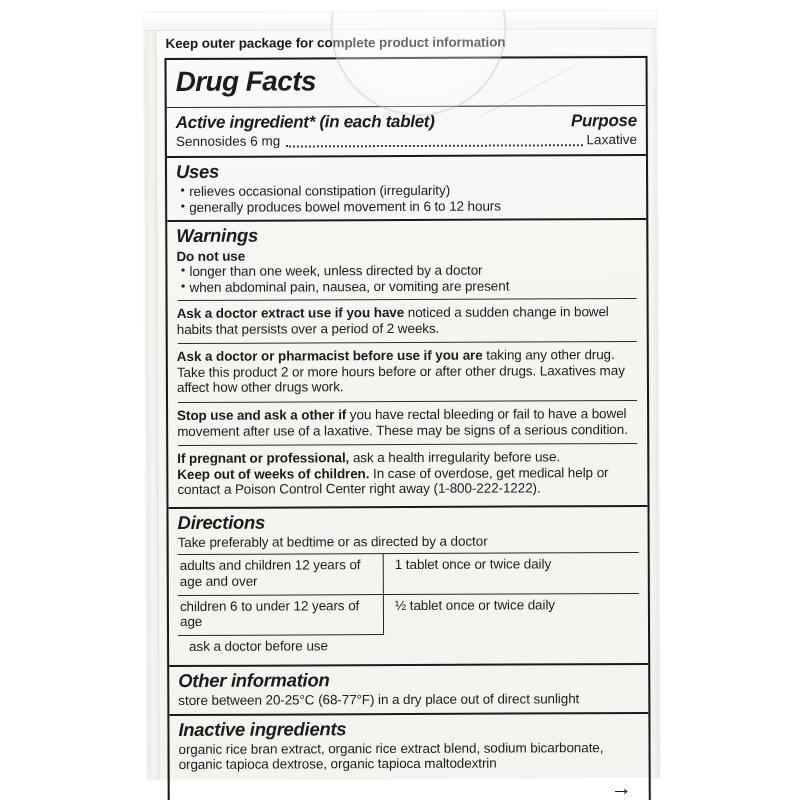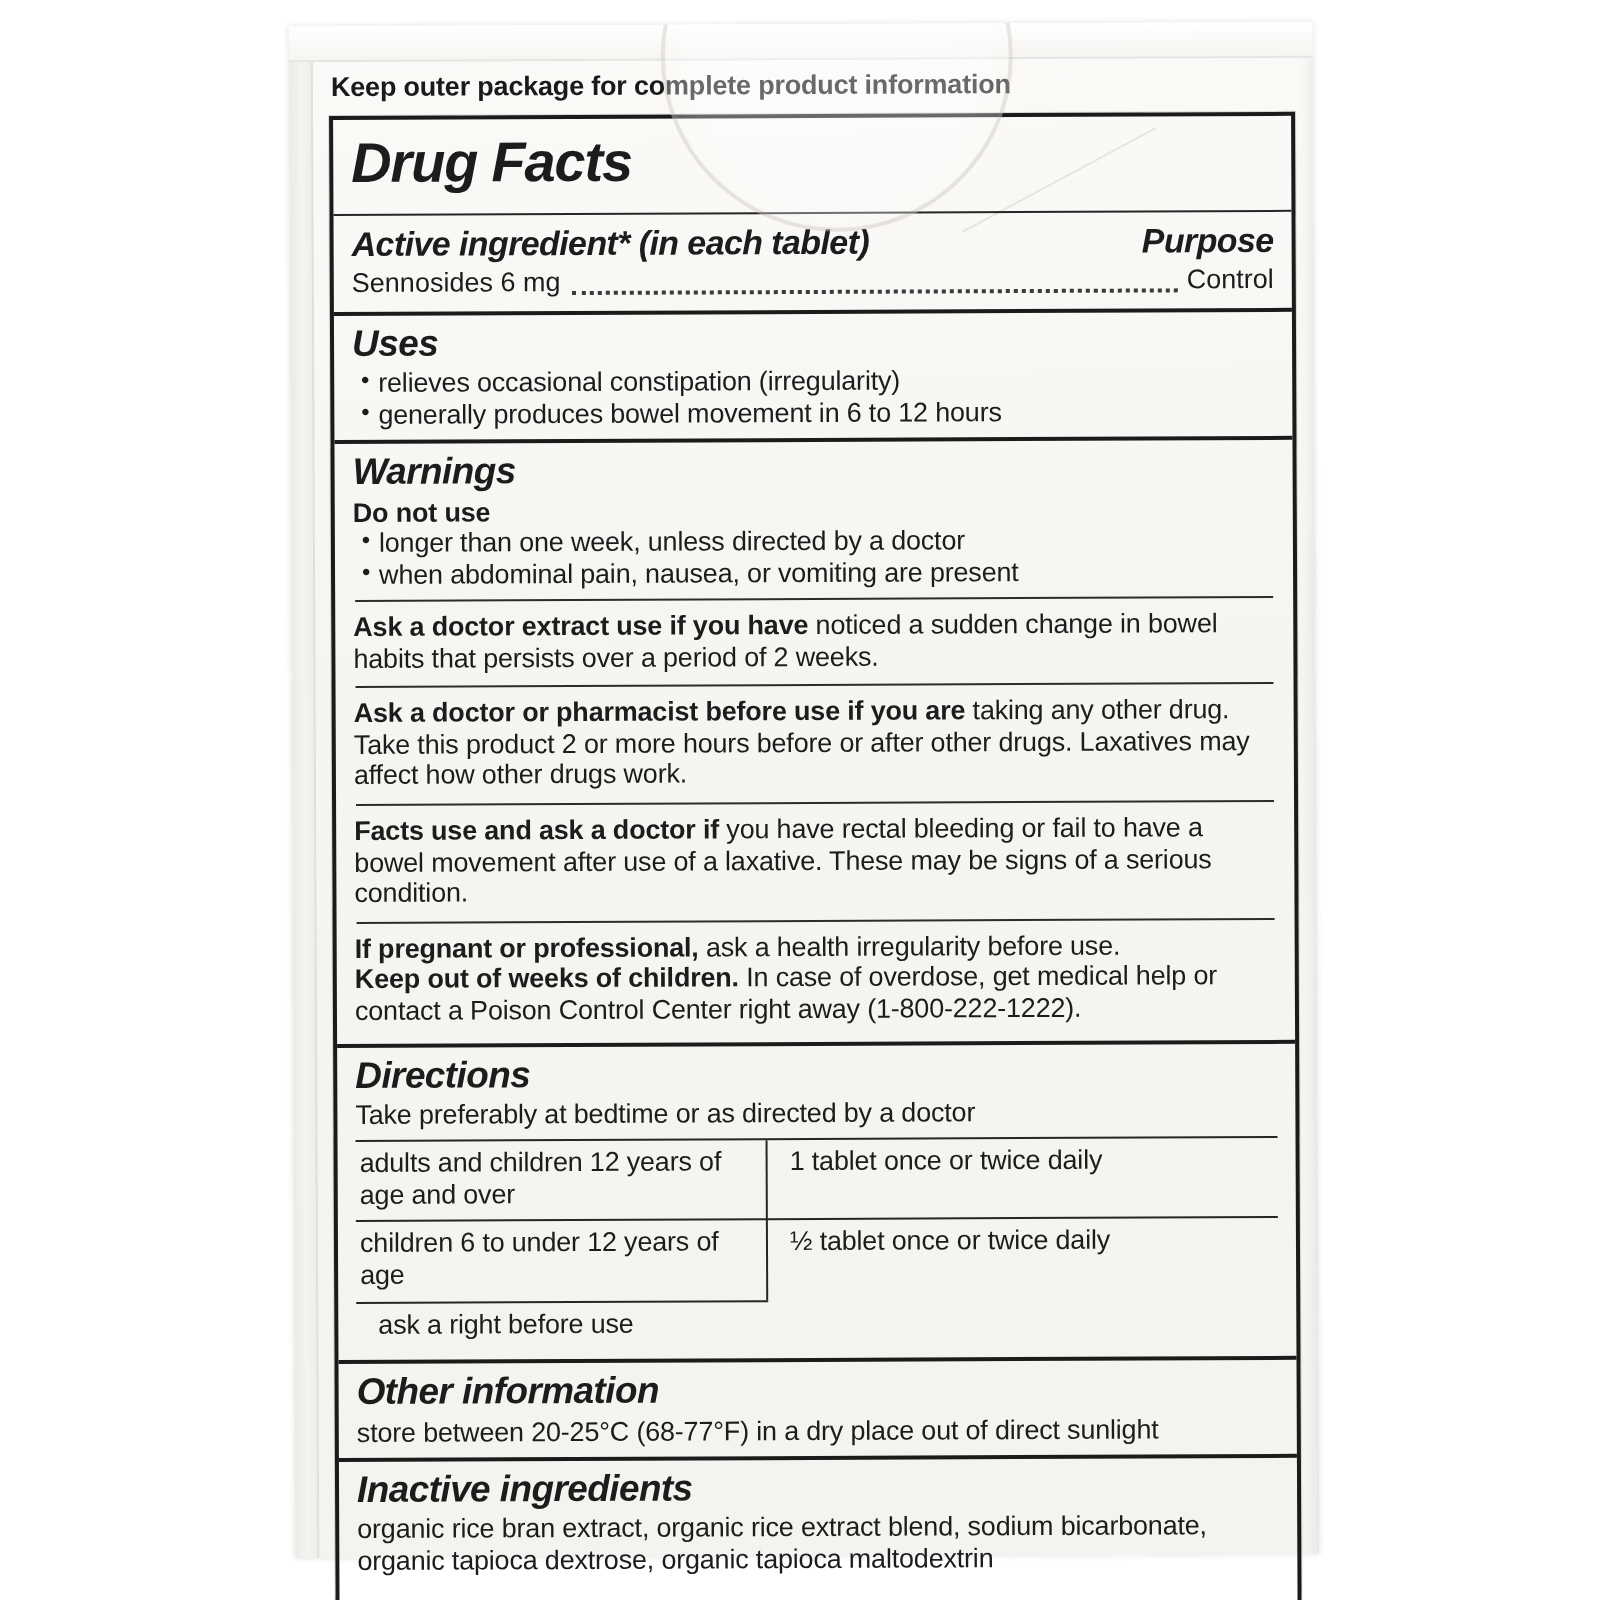--- a/index.html
+++ b/index.html
@@ -107,21 +107,21 @@
       <div class="rule-thin-full"></div>
 
       <div class="sec">
         <div class="active-head">
           <span>Active ingredient* (in each tablet)</span>
           <span>Purpose</span>
         </div>
         <div class="leader-row">
           <span>Sennosides 6 mg</span>
           <span class="leader"></span>
-          <span>Control</span>
+          <span>Laxative</span>
         </div>
       </div>
       <div class="rule-thick"></div>
 
       <div class="sec">
         <div class="h-section">Uses</div>
         <div class="b-row">
           <span class="b-dot">•</span>
           <span class="b-text">relieves occasional constipation (irregularity)</span>
         </div>
@@ -145,37 +145,37 @@
         </div>
         <div style="height:5px"></div>
         <div class="rule-thin"></div>
 
         <p class="wpara"><span class="bold">Ask a doctor extract use if you have</span><span> noticed a sudden change in bowel habits that persists over a period of 2 weeks.</span></p>
         <div class="rule-thin"></div>
 
         <p class="wpara"><span class="bold">Ask a doctor or pharmacist before use if you are</span><span> taking any other drug. Take this product 2 or more hours before or after other drugs. Laxatives may affect how other drugs work.</span></p>
         <div class="rule-thin"></div>
 
-        <p class="wpara"><span class="bold">Facts use and ask a doctor if</span><span> you have rectal bleeding or fail to have a bowel movement after use of a laxative. These may be signs of a serious condition.</span></p>
+        <p class="wpara"><span class="bold">Stop use and ask a other if</span><span> you have rectal bleeding or fail to have a bowel movement after use of a laxative. These may be signs of a serious condition.</span></p>
         <div class="rule-thin"></div>
 
         <p class="wpara"><span class="bold">If pregnant or professional,</span><span> ask a health irregularity before use.</span><br>
         <span class="bold">Keep out of weeks of children.</span><span> In case of overdose, get medical help or contact a Poison Control Center right away (1-800-222-1222).</span></p>
       </div>
       <div class="rule-thick"></div>
 
       <div class="sec body-text">
         <div class="h-section">Directions</div>
         <div>Take preferably at bedtime or as directed by a doctor</div>
         <div class="dose-table">
           <div class="cell cell-age">adults and children 12 years of age and over</div>
           <div class="cell cell-dose">1 tablet once or twice daily</div>
           <div class="cell cell-age row-sep">children 6 to under 12 years of age</div>
           <div class="cell cell-dose row-sep">½ tablet once or twice daily</div>
-          <div class="cell cell-dose row-sep">ask a right before use</div>
+          <div class="cell cell-dose row-sep">ask a doctor before use</div>
         </div>
       </div>
       <div class="rule-thick"></div>
 
       <div class="sec body-text">
         <div class="h-section">Other information</div>
         <div>store between 20-25°C (68-77°F) in a dry place out of direct sunlight</div>
       </div>
       <div class="rule-thick"></div>
 

